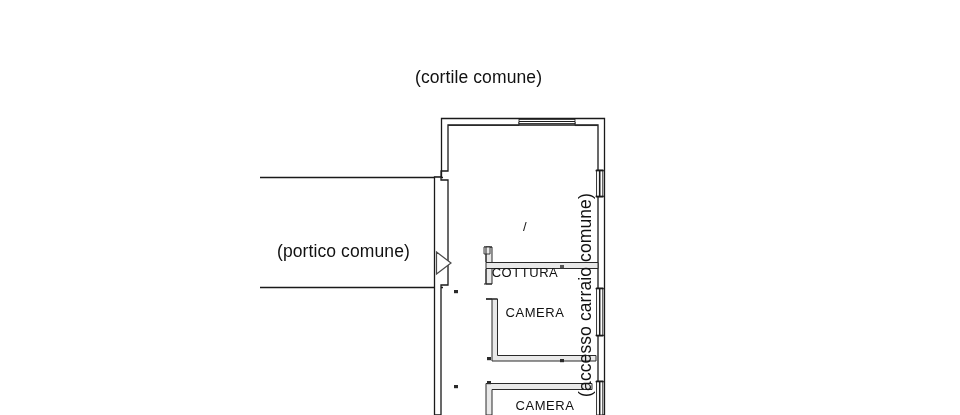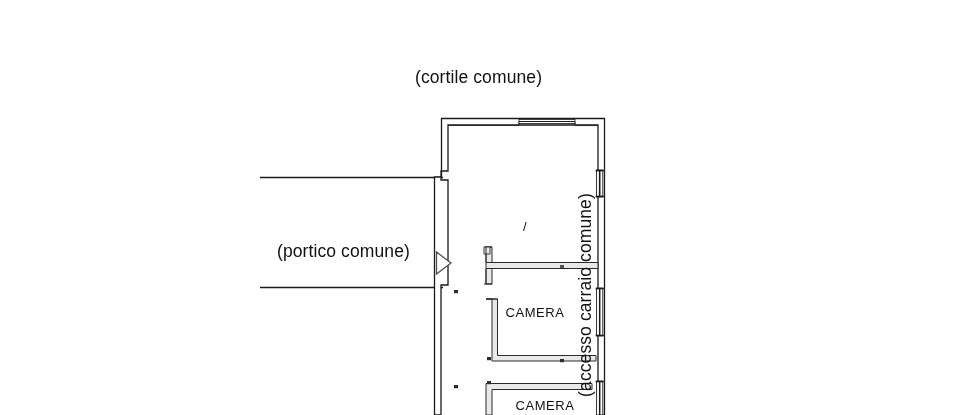--- a/index.html
+++ b/index.html
@@ -191,19 +191,20 @@
   </svg>
 
   <div class="label label-outside" id="lbl-portico">(portico comune)</div>
 
   <div class="label label-outside" id="lbl-cortile">(cortile comune)</div>
 
   <div class="label label-outside" id="lbl-accesso">(accesso carraio comune)</div>
 
   <div class="label label-room" id="lbl-soggiorno">
     <div>/</div>
+    <div>COTTURA</div>
   </div>
 
   <div class="label label-room" id="lbl-camera-1">CAMERA</div>
 
   <div class="label label-room" id="lbl-camera-2">CAMERA</div>
 
 </div>
 
 </body></html>

